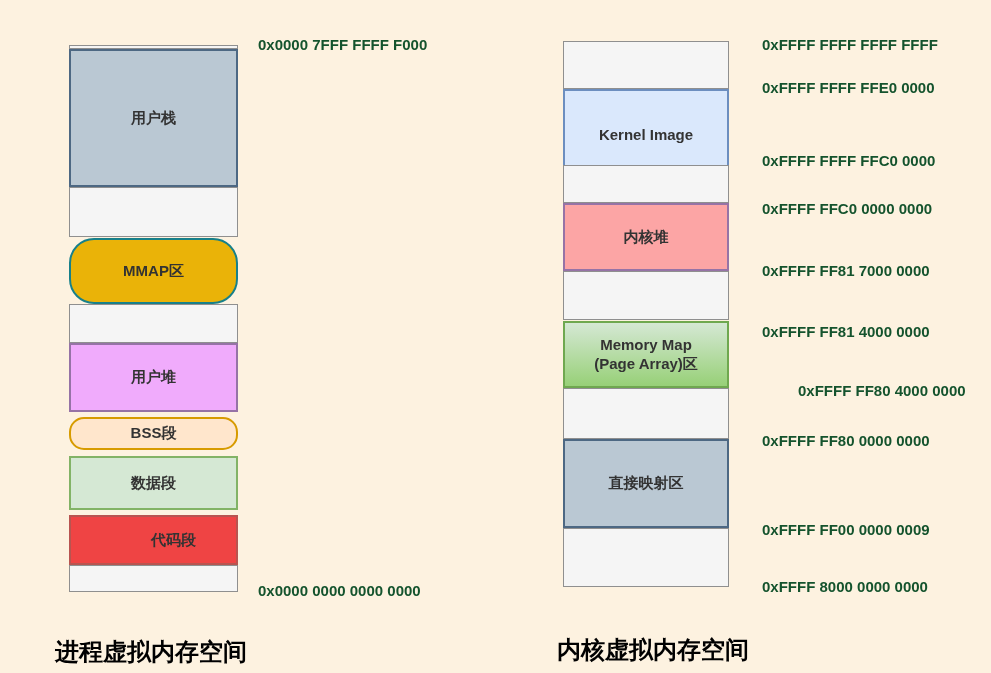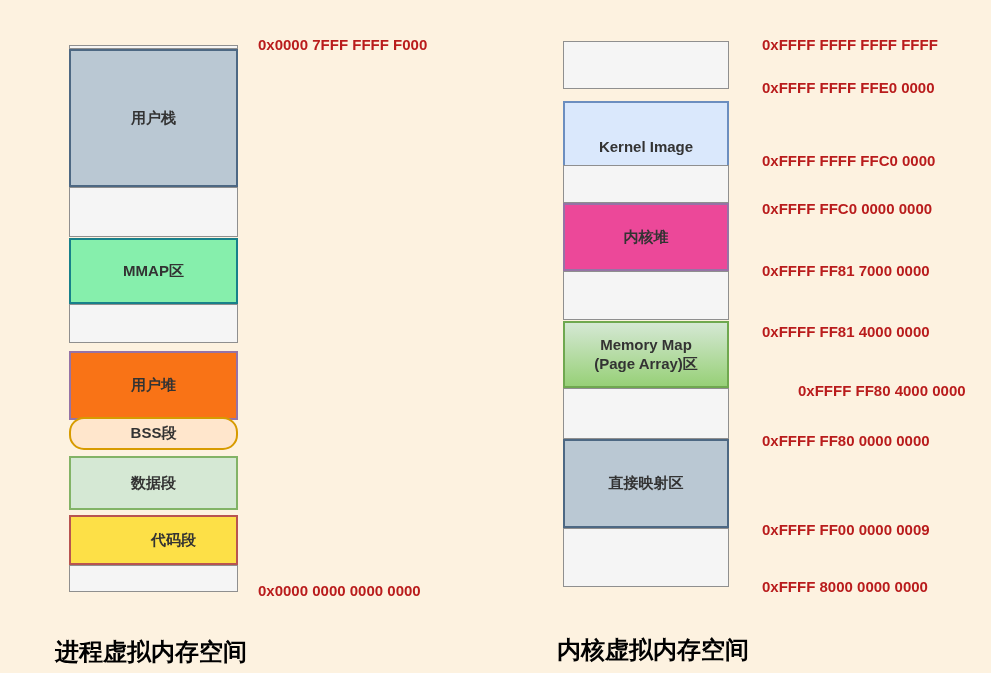--- a/index.html
+++ b/index.html
@@ -27,21 +27,21 @@
     font-size: 15px;
     color: #333333;
     line-height: 1.25;
     text-align: center;
   }
   .addr {
     position: absolute;
     transform: translateY(-50%);
     font-weight: bold;
     font-size: 15px;
-    color: #b91c1c;
+    color: #14532d;
     white-space: nowrap;
   }
   .title {
     position: absolute;
     margin: 0;
     font-weight: bold;
     font-size: 24px;
     color: #000000;
     white-space: nowrap;
   }
@@ -50,51 +50,51 @@
 <body>
 
 <div class="stage">
 
   <div class="column" style="left: 69px; top: 45px; width: 169px; height: 547px;">
       <div class="segment" style="top: 0px; height: 4px; background: rgb(245, 245, 245); border-color: rgb(143, 143, 143); border-width: 1px;"></div>
       <div class="segment" style="top: 4px; height: 138px; background: rgb(186, 200, 211); border-color: rgb(77, 104, 131); border-width: 2px;">
         <div>用户栈</div>
       </div>
       <div class="segment" style="top: 142px; height: 50px; background: rgb(245, 245, 245); border-color: rgb(143, 143, 143); border-width: 1px;"></div>
-      <div class="segment" style="top: 193px; height: 66px; background: #86efac; border-color: rgb(23, 128, 138); border-width: 2px;">
+      <div class="segment" style="top: 193px; height: 66px; background: #eab308; border-color: rgb(23, 128, 138); border-width: 2px; border-radius: 25px;">
         <div>MMAP区</div>
       </div>
       <div class="segment" style="top: 259px; height: 39px; background: rgb(245, 245, 245); border-color: rgb(143, 143, 143); border-width: 1px;"></div>
-      <div class="segment" style="top: 306px; height: 69px; background: #f97316; border-color: rgb(150, 115, 166); border-width: 2px;">
+      <div class="segment" style="top: 298px; height: 69px; background: #f0abfc; border-color: rgb(150, 115, 166); border-width: 2px;">
         <div>用户堆</div>
       </div>
       <div class="segment" style="top: 372px; height: 33px; background: rgb(255, 230, 204); border-color: rgb(215, 155, 0); border-width: 2px; border-radius: 15px;">
         <div>BSS段</div>
       </div>
       <div class="segment" style="top: 411px; height: 54px; background: rgb(213, 232, 212); border-color: rgb(130, 179, 102); border-width: 2px;">
         <div>数据段</div>
       </div>
-      <div class="segment" style="top: 470px; height: 50px; background: #fde047; border-color: rgb(184, 84, 80); border-width: 2px; padding-left: 40px;">
+      <div class="segment" style="top: 470px; height: 50px; background: #ef4444; border-color: rgb(184, 84, 80); border-width: 2px; padding-left: 40px;">
         <div>代码段</div>
       </div>
       <div class="segment" style="top: 520px; height: 27px; background: rgb(245, 245, 245); border-color: rgb(143, 143, 143); border-width: 1px;"></div>
     </div>
   <div>
       <div class="addr" style="left: 258px; top: 44px;">0x0000 7FFF FFFF F000</div>
       <div class="addr" style="left: 258px; top: 590px;">0x0000 0000 0000 0000</div>
     </div>
   <h2 class="title" style="left: 55px; top: 636px;">进程虚拟内存空间</h2>
 
   <div class="column" style="left: 563px; top: 41px; width: 166px; height: 546px;">
       <div class="segment" style="top: 0px; height: 48px; background: rgb(245, 245, 245); border-color: rgb(143, 143, 143); border-width: 1px;"></div>
-      <div class="segment" style="top: 48px; height: 93px; background: rgb(218, 232, 252); border-color: rgb(108, 142, 191); border-width: 2px; margin-top: 12px;">
+      <div class="segment" style="top: 48px; height: 93px; background: rgb(218, 232, 252); border-color: rgb(108, 142, 191); border-width: 2px;">
         <div>Kernel Image</div>
       </div>
       <div class="segment" style="top: 124px; height: 38px; background: rgb(245, 245, 245); border-color: rgb(143, 143, 143); border-width: 1px;"></div>
-      <div class="segment" style="top: 162px; height: 68px; background: #ec4899; border-color: rgb(150, 115, 166); border-width: 2px;">
+      <div class="segment" style="top: 162px; height: 68px; background: #fca5a5; border-color: rgb(150, 115, 166); border-width: 2px;">
         <div>内核堆</div>
       </div>
       <div class="segment" style="top: 230px; height: 49px; background: rgb(245, 245, 245); border-color: rgb(143, 143, 143); border-width: 1px;"></div>
       <div class="segment" style="top: 280px; height: 67px; background: linear-gradient(rgb(213, 232, 212), rgb(151, 208, 119)); border-color: rgb(111, 168, 79); border-width: 2px;">
         <div>Memory Map</div>
         <div>(Page Array)区</div>
       </div>
       <div class="segment" style="top: 347px; height: 51px; background: rgb(245, 245, 245); border-color: rgb(143, 143, 143); border-width: 1px;"></div>
       <div class="segment" style="top: 398px; height: 89px; background: rgb(186, 200, 211); border-color: rgb(77, 104, 131); border-width: 2px; font-family: Liberation Serif, serif;">
         <div>直接映射区</div>

